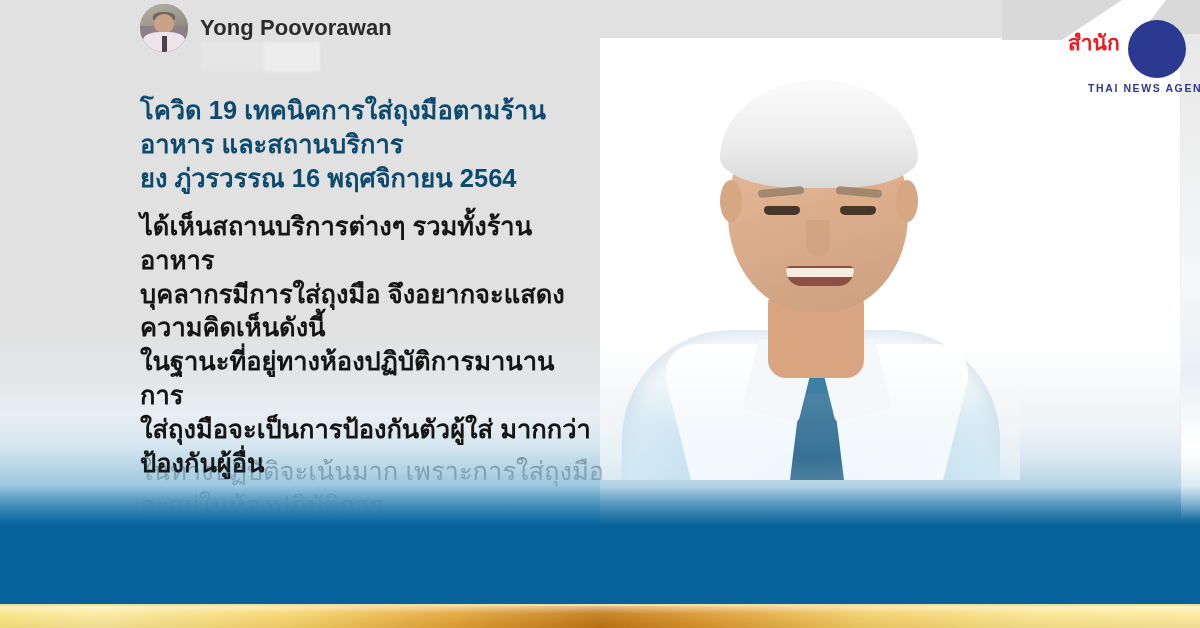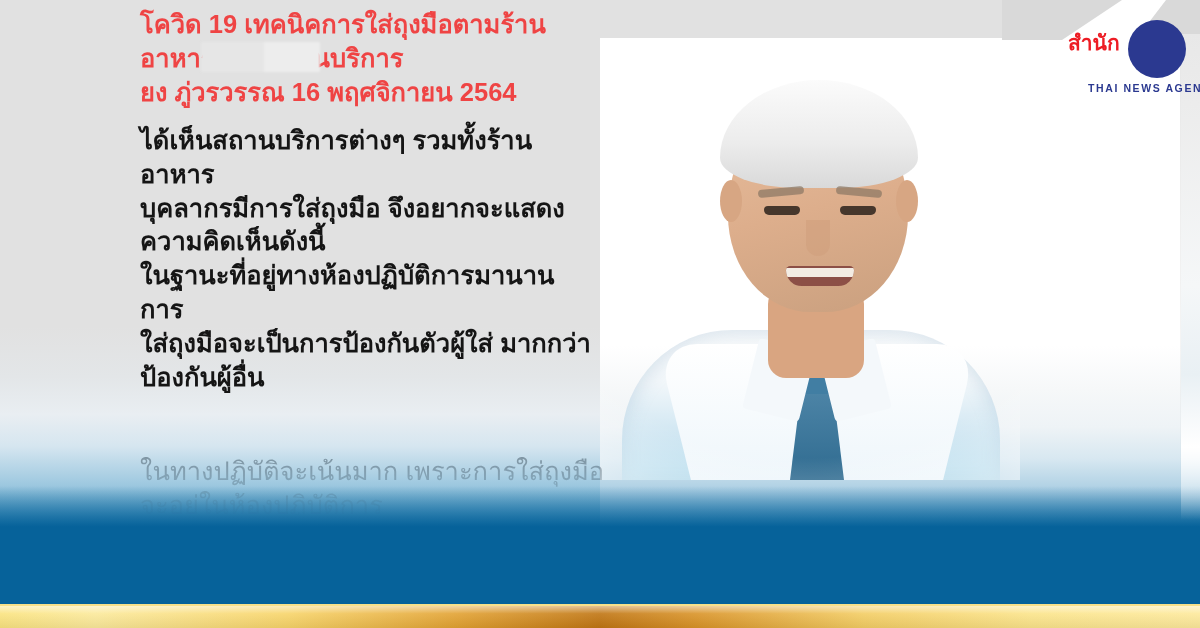--- a/index.html
+++ b/index.html
@@ -167,24 +167,24 @@
     white-space: nowrap;
   }
   .redaction {
     position: absolute;
     left: 201px; top: 42px;
     width: 119px; height: 30px;
     background: linear-gradient(to right, #e6e6e6 0%, #e6e6e6 53%, #ededed 53%, #ededed 100%);
     filter: blur(1.2px);
   }
   .post-body {
-    margin-top: 8px;
+    margin-top: 38px;
     font-size: 25.5px;
     line-height: 1.33;
-    color: #ef4444;
+    color: #0c4a6e;
     font-weight: 600;
     white-space: pre-line;
   }
   .post-body-2 {
     margin-top: 14px;
     font-size: 25.5px;
     line-height: 1.33;
     color: #151515;
     font-weight: 600;
     white-space: pre-line;
@@ -413,20 +413,30 @@
     <div class="eye-l"></div>
     <div class="eye-r"></div>
     <div class="nose"></div>
     <div class="mouth">
         <div class="teeth"></div>
       </div>
   </div>
   <div class="portrait-fade"></div>
 
   <div class="post">
+    <div class="post-head">
+      <div class="avatar">
+        <div class="sky"></div>
+          <div class="hair"></div>
+          <div class="face"></div>
+        <div class="shirt"></div>
+          <div class="tie"></div>
+      </div>
+      <div class="post-name">Yong Poovorawan</div>
+    </div>
     <div class="post-body">โควิด 19  เทคนิคการใส่ถุงมือตามร้าน
 อาหาร และสถานบริการ
 ยง ภู่วรวรรณ  16 พฤศจิกายน 2564</div>
     <div class="post-body-2">ได้เห็นสถานบริการต่างๆ รวมทั้งร้านอาหาร
 บุคลากรมีการใส่ถุงมือ จึงอยากจะแสดง
 ความคิดเห็นดังนี้
 ในฐานะที่อยู่ทางห้องปฏิบัติการมานาน การ
 ใส่ถุงมือจะเป็นการป้องกันตัวผู้ใส่ มากกว่า
 ป้องกันผู้อื่น</div>
   </div>

